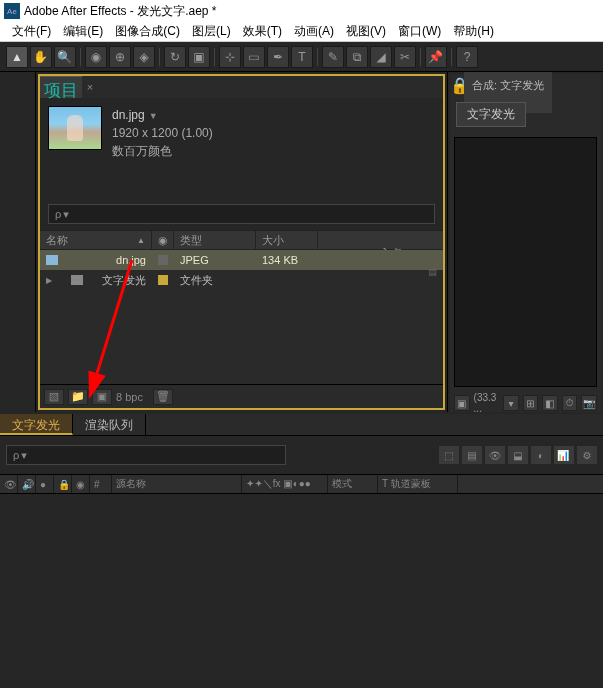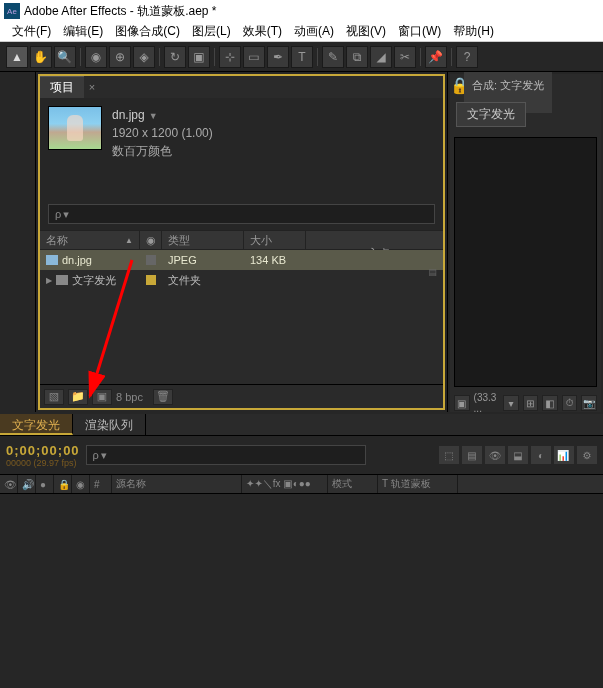--- a/index.html
+++ b/index.html
@@ -14,36 +14,36 @@
 .toolbar { background: #262626; height: 30px; display: flex; align-items: center; padding: 0 6px; gap: 2px; border-bottom: 1px solid #000; }
 .tool-btn { width: 22px; height: 22px; background: #3a3a3a; display: inline-flex; align-items: center; justify-content: center; color: #999; font-size: 12px; border: 1px solid #1a1a1a; }
 .tool-btn.active { background: #555; color: #ddd; }
 .tool-sep { width: 1px; height: 18px; background: #444; margin: 0 2px; }
 
 .main-area { display: flex; height: 340px; }
 .left-gutter { width: 36px; background: #262626; border-right: 1px solid #000; }
 
 .project-panel { flex: 1; background: #262626; border: 2px solid #c8a838; margin: 2px; display: flex; flex-direction: column; min-width: 0; }
 .panel-tabs { display: flex; background: #2a2a2a; height: 22px; }
-.panel-tab { padding: 2px 10px; font-size: 12px; color: #ffffff; background: #3a3a3a; border-top: 1px solid #555; }
+.panel-tab { padding: 2px 4px; font-size: 17px; color: #14b8a6; background: #3a3a3a; border-top: 1px solid #555; }
 .panel-tab-close { width: 16px; color: #888; font-size: 11px; display: flex; align-items: center; justify-content: center; }
 
 .asset-preview { display: flex; padding: 8px; gap: 10px; }
 .thumb { width: 54px; height: 44px; background: linear-gradient(180deg, #7ac0e8 0%, #8dd0f0 40%, #c0a890 60%, #a8d890 100%); position: relative; border: 1px solid #000; }
 .thumb::after { content: ""; position: absolute; left: 18px; top: 8px; width: 16px; height: 26px; background: rgba(255,220,200,0.6); border-radius: 6px 6px 3px 3px; }
 .asset-info { font-size: 12px; color: #aaa; line-height: 1.5; }
 .asset-name { color: #ccc; }
 .dropdown-arrow { color: #888; margin-left: 4px; font-size: 9px; }
 
 .search-row { margin: 36px 8px 6px 8px; }
 .search-box { width: 100%; height: 20px; background: #1e1e1e; border: 1px solid #444; color: #888; font-size: 11px; padding: 0 6px; display: flex; align-items: center; }
 
 .list-header { display: flex; background: #353535; height: 20px; font-size: 11px; color: #999; border-top: 1px solid #222; border-bottom: 1px solid #222; }
 .col { padding: 2px 6px; border-right: 1px solid #222; display: flex; align-items: center; }
-.col-name { width: 100px; } .col-tag { width: 22px; } .col-type { width: 82px; } .col-size { width: 62px; } .col-rate { width: 56px; margin-top: 44px; } .col-in { flex: 1; margin-top: 20px; }
+.col-name { width: 112px; justify-content: space-between; } .col-tag { width: 22px; } .col-type { width: 82px; } .col-size { width: 62px; } .col-rate { width: 56px; margin-top: 44px; } .col-in { flex: 1; margin-top: 20px; }
 
 .list-body { flex: 1; background: #2a2a2a; overflow: hidden; }
 .row { display: flex; height: 20px; font-size: 11px; color: #bbb; }
 .row.selected { background: #5a5a4a; color: #e8e8d0; }
 .row .cell { padding: 2px 6px; display: flex; align-items: center; gap: 4px; }
 .file-icon { width: 12px; height: 10px; background: #8ab8d8; display: inline-block; }
 .folder-icon { width: 12px; height: 10px; background: #888; display: inline-block; }
 .tag-sq { width: 10px; height: 10px; background: #c8a838; display: inline-block; }
 .tag-sq.gray { background: #666; }
 
@@ -76,21 +76,21 @@
 .tl-body { height: 200px; background: #262626; }
 
 .arrow { position: absolute; pointer-events: none; }
 .arrow svg { overflow: visible; }
 </style>
 </head>
 <body>
 
 <div class="titlebar">
   <span class="ae-icon">Ae</span>
-  <span>Adobe After Effects - 轨道蒙板.aep *</span>
+  <span>Adobe After Effects - 发光文字.aep *</span>
 </div>
 
 <div class="menubar">
   <span class="menu-item">文件(F)</span>
   <span class="menu-item">编辑(E)</span>
   <span class="menu-item">图像合成(C)</span>
   <span class="menu-item">图层(L)</span>
   <span class="menu-item">效果(T)</span>
   <span class="menu-item">动画(A)</span>
   <span class="menu-item">视图(V)</span>
@@ -224,24 +224,20 @@
   </div>
 </div>
 
 <div class="timeline-panel">
   <div class="tl-tabs">
     <div class="tl-tab active">文字发光</div>
     <div class="tl-tab">渲染队列</div>
   </div>
 
   <div class="tl-controls">
-    <div>
-      <div class="timecode">0;00;00;00</div>
-      <div class="timecode-sub">00000 (29.97 fps)</div>
-    </div>
     <div class="tl-search">ρ<span style="margin-left:2px">▾</span></div>
     <div class="tl-right-btns">
       <span class="tl-icon-btn">⬚</span>
       <span class="tl-icon-btn">▤</span>
       <span class="tl-icon-btn">👁</span>
       <span class="tl-icon-btn">⬓</span>
       <span class="tl-icon-btn">◐</span>
       <span class="tl-icon-btn">📊</span>
       <span class="tl-icon-btn">⚙</span>
     </div>

